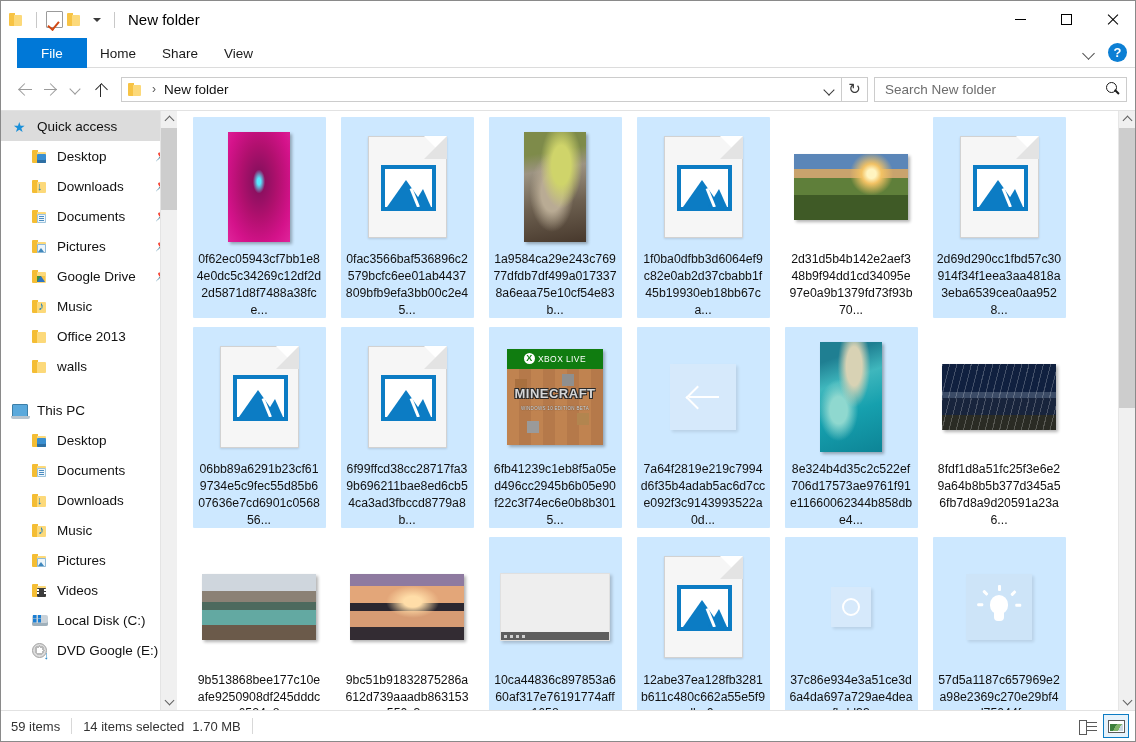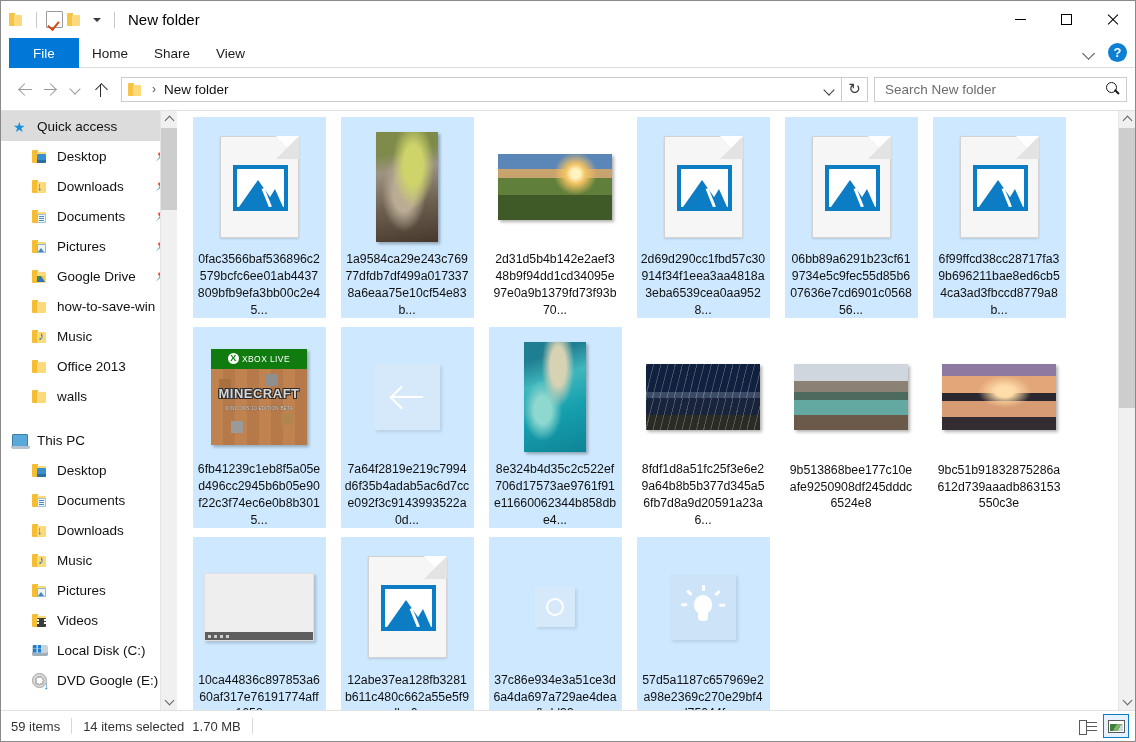--- a/index.html
+++ b/index.html
@@ -75,21 +75,21 @@
   .wb-max { width: 11px; height: 11px; border: 1px solid #000; }
   .wb-close { position: relative; width: 13px; height: 13px; }
   .wb-close::before, .wb-close::after {
     content: ""; position: absolute; left: 0; top: 6px; width: 14px; height: 1px; background: #000;
   }
   .wb-close::before { transform: rotate(45deg); }
   .wb-close::after  { transform: rotate(-45deg); }
 
   
   .ribbon {
-    position: absolute; top: 37px; left: 8px; right: 0; height: 30px;
+    position: absolute; top: 37px; left: 16px; right: 0; height: 30px;
     background: #ffffff; border-bottom: 1px solid #dcdcdc;
     display: flex; align-items: stretch;
   }
   .tab {
     display: flex; align-items: center; justify-content: center;
     padding: 0 13px; font-size: 13.5px; color: #1a1a1a; cursor: default;
     height: 30px;
   }
   .tab.file {
     background: #0078d7; color: #ffffff; width: 70px; padding: 0;
@@ -620,24 +620,20 @@
           <span class="pin">📌</span>
         </div>
         <div class="nav-item child">
           <span class="ni-icon ico-folder">
               <span class="ico-badge b-gdrive"></span>
             </span>
           <span class="ni-label">Google Drive</span>
           <span class="pin">📌</span>
         </div>
         <div class="nav-item child">
-          <span class="ni-icon ico-folder"></span>
-          <span class="ni-label">how-to-save-win</span>
-        </div>
-        <div class="nav-item child">
           <span class="ni-icon ico-folder">
               <span class="ico-badge b-music"></span>
             </span>
           <span class="ni-label">Music</span>
         </div>
         <div class="nav-item child">
           <span class="ni-icon ico-folder"></span>
           <span class="ni-label">Office 2013</span>
         </div>
         <div class="nav-item child">
@@ -708,37 +704,59 @@
         <div class="sb-thumb" style="top:17px;height:82px"></div>
         <div class="sb-arrow down"></div>
       </div>
     </div>
 
     <div class="content">
       <div class="grid" id="file-grid">
           <div class="cell selected">
             <div class="cell-inner">
               <div class="thumbwrap">
+                <div class="photo ph-portrait" style="background:radial-gradient(ellipse at 50% 45%, #59e8ff 0 4%, #8d1060 14%, #b0106e 42%, #d4128a 75%, #e0249b 100%),linear-gradient(#6d0b48,#c3107c)"></div>
+              </div>
+              <div class="fname">0f62ec05943cf7bb1e84e0dc5c34269c12df2d2d5871d8f7488a38fce...</div>
+            </div>
+          </div>
+          <div class="cell selected">
+            <div class="cell-inner">
+              <div class="thumbwrap">
                 <div class="doc-ico">
                   <div class="doc-pic">
                     <div class="mtn1"></div>
                     <div class="mtn2"></div>
                     <div class="slash"></div>
                   </div>
                 </div>
               </div>
               <div class="fname">0fac3566baf536896c2579bcfc6ee01ab4437809bfb9efa3bb00c2e45...</div>
             </div>
           </div>
           <div class="cell selected">
             <div class="cell-inner">
               <div class="thumbwrap">
                 <div class="photo ph-portrait" style="background:radial-gradient(ellipse at 60% 30%, #cfd46a 0 18%, transparent 40%),radial-gradient(ellipse at 45% 55%, #b9ab94 0 22%, transparent 46%),linear-gradient(170deg,#7e8b4a 0 20%, #9c9382 35%, #6d6050 65%, #47382c 100%)"></div>
               </div>
               <div class="fname">1a9584ca29e243c76977dfdb7df499a0173378a6eaa75e10cf54e83b...</div>
+            </div>
+          </div>
+          <div class="cell selected">
+            <div class="cell-inner">
+              <div class="thumbwrap">
+                <div class="doc-ico">
+                  <div class="doc-pic">
+                    <div class="mtn1"></div>
+                    <div class="mtn2"></div>
+                    <div class="slash"></div>
+                  </div>
+                </div>
+              </div>
+              <div class="fname">1f0ba0dfbb3d6064ef9c82e0ab2d37cbabb1f45b19930eb18bb67ca...</div>
             </div>
           </div>
           <div class="cell">
             <div class="cell-inner">
               <div class="thumbwrap">
                 <div class="photo ph-land" style="background:radial-gradient(circle at 68% 30%, #fff4c0 0 5%, #f2c264 11%, transparent 24%),linear-gradient(#5b86b8 0 22%, #c9a36d 22% 36%, #5f7f3a 36% 62%, #3f5a26 62% 100%)"></div>
               </div>
               <div class="fname">2d31d5b4b142e2aef348b9f94dd1cd34095e97e0a9b1379fd73f93b70...</div>
             </div>
           </div>

